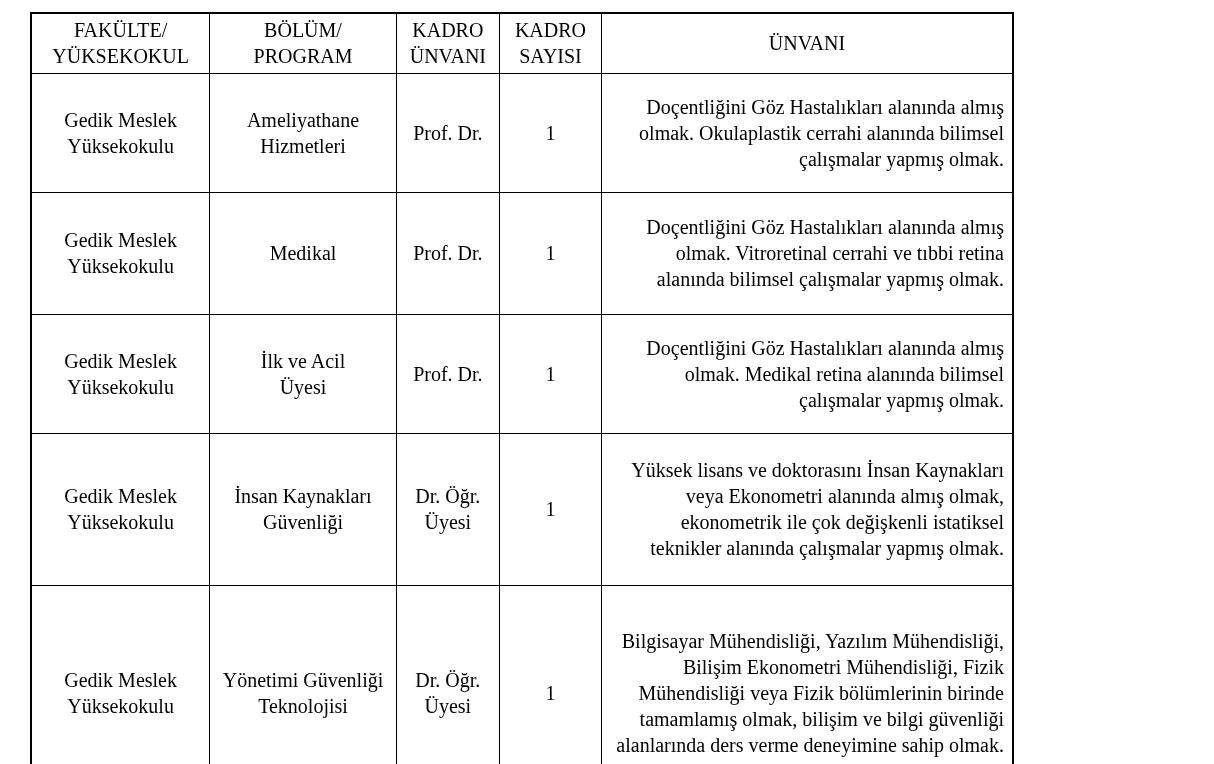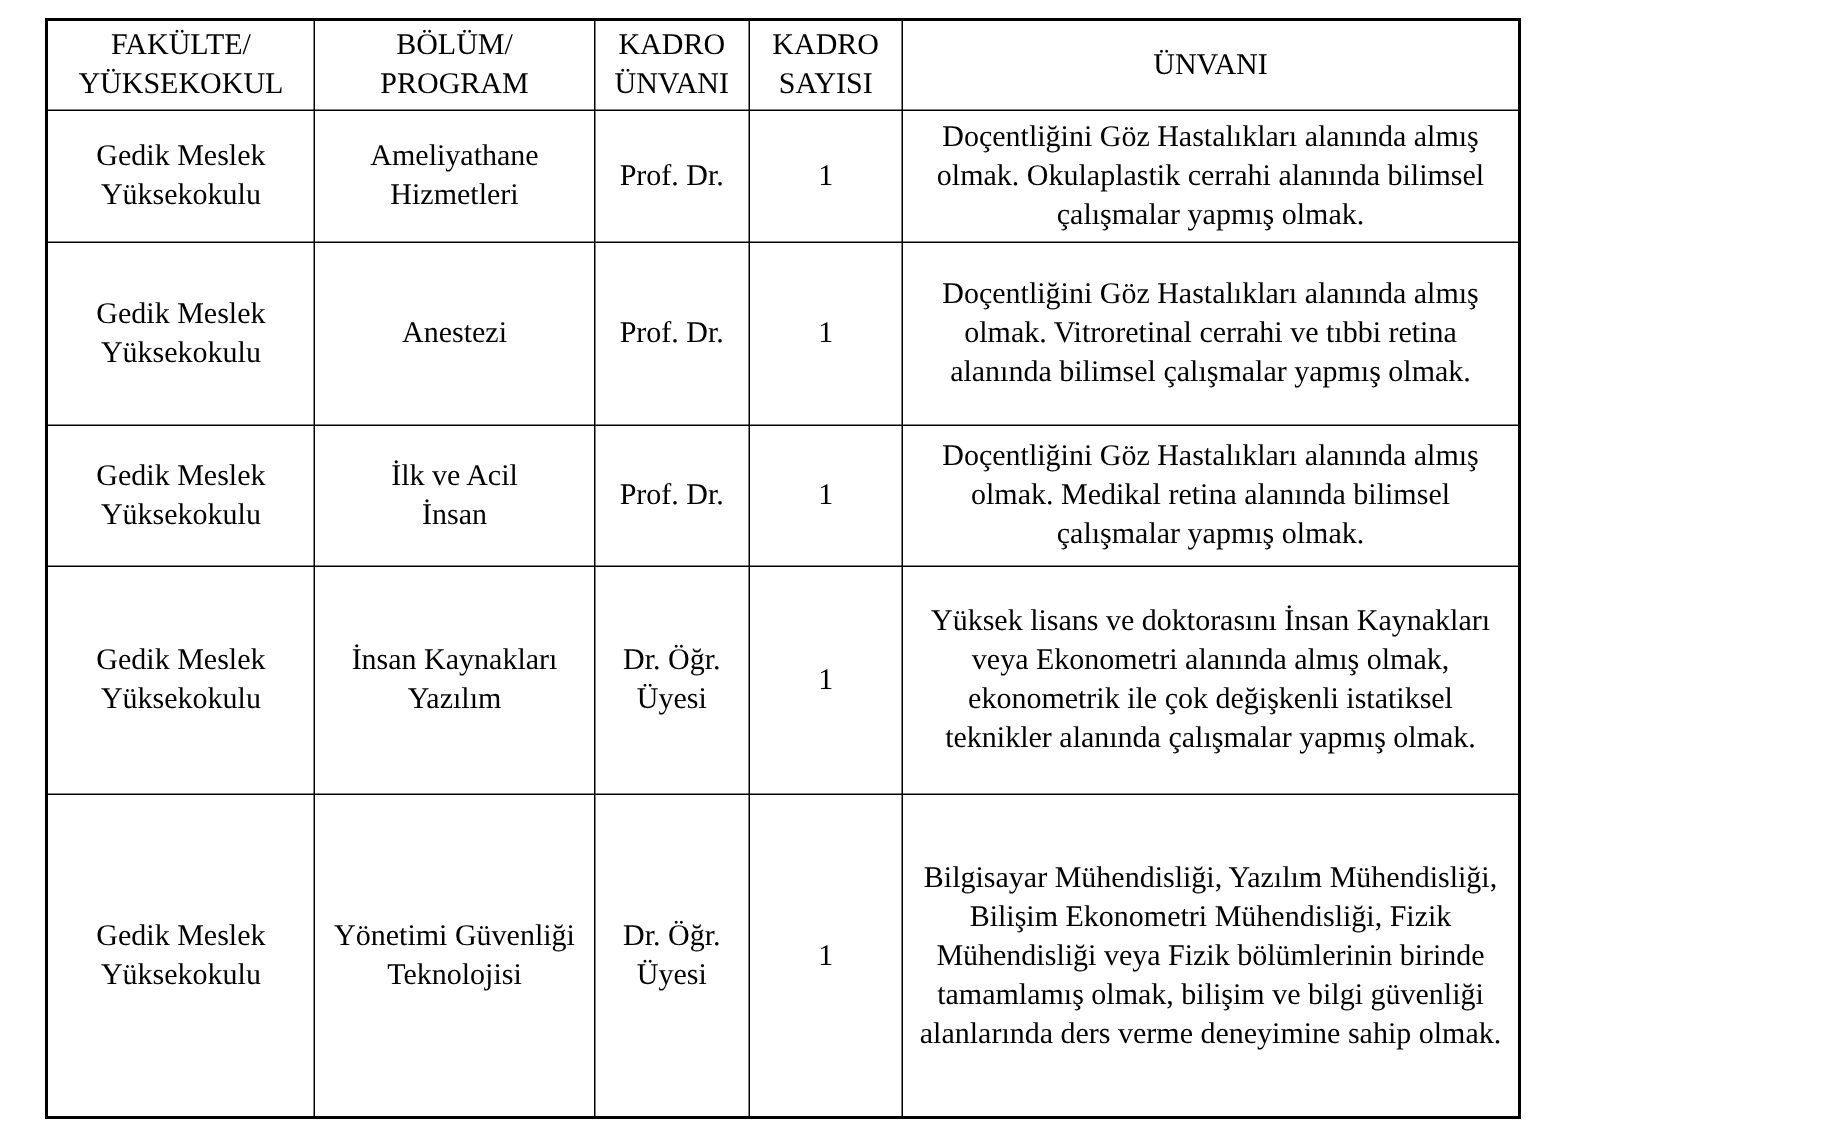--- a/index.html
+++ b/index.html
@@ -39,22 +39,22 @@
   tbody tr:nth-child(2) { height: 122px; }
   tbody tr:nth-child(3) { height: 94px; }
   tbody tr:nth-child(4) { height: 152px; }
   tbody tr:nth-child(5) { height: 216px; }
   col.c0 { width: 18.2%; }
   col.c1 { width: 19.0%; }
   col.c2 { width: 10.5%; }
   col.c3 { width: 10.4%; }
   col.c4 { width: 41.9%; }
   td.col4 {
-    text-align: center;
-    padding: 4px 8px;
+    text-align: right;
+    padding: 20px 8px;
   }
 </style>
 </head>
 <body>
 
 <div class="table-wrap">
   <table>
     <colgroup>
       <col class="c0">
         <col class="c1">
@@ -81,39 +81,39 @@
 Yüksekokulu</td>
           <td class="col1">Ameliyathane
 Hizmetleri</td>
           <td class="col2">Prof. Dr.</td>
           <td class="col3">1</td>
           <td class="col4">Doçentliğini Göz Hastalıkları alanında almış olmak. Okulaplastik cerrahi alanında bilimsel çalışmalar yapmış olmak.</td>
         </tr>
         <tr>
           <td class="col0">Gedik Meslek
 Yüksekokulu</td>
-          <td class="col1">Anestezi</td>
+          <td class="col1">Medikal</td>
           <td class="col2">Prof. Dr.</td>
           <td class="col3">1</td>
           <td class="col4">Doçentliğini Göz Hastalıkları alanında almış olmak. Vitroretinal cerrahi ve tıbbi retina alanında bilimsel çalışmalar yapmış olmak.</td>
         </tr>
         <tr>
           <td class="col0">Gedik Meslek
 Yüksekokulu</td>
           <td class="col1">İlk ve Acil
-İnsan</td>
+Üyesi</td>
           <td class="col2">Prof. Dr.</td>
           <td class="col3">1</td>
           <td class="col4">Doçentliğini Göz Hastalıkları alanında almış olmak. Medikal retina alanında bilimsel çalışmalar yapmış olmak.</td>
         </tr>
         <tr>
           <td class="col0">Gedik Meslek
 Yüksekokulu</td>
           <td class="col1">İnsan Kaynakları
-Yazılım</td>
+Güvenliği</td>
           <td class="col2">Dr. Öğr.
 Üyesi</td>
           <td class="col3">1</td>
           <td class="col4">Yüksek lisans ve doktorasını İnsan Kaynakları veya Ekonometri alanında almış olmak, ekonometrik ile çok değişkenli istatiksel teknikler alanında çalışmalar yapmış olmak.</td>
         </tr>
         <tr>
           <td class="col0">Gedik Meslek
 Yüksekokulu</td>
           <td class="col1">Yönetimi Güvenliği
 Teknolojisi</td>

